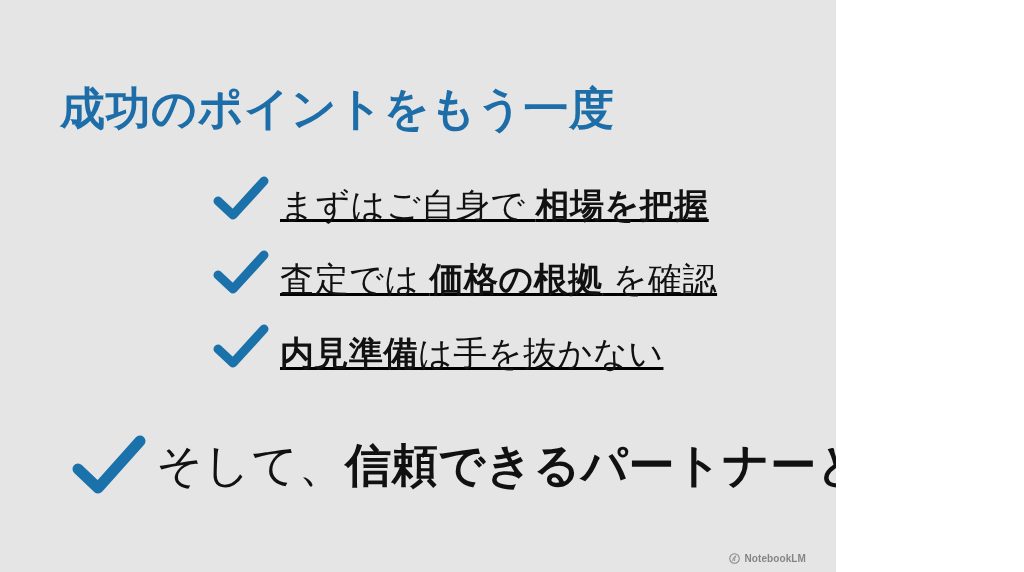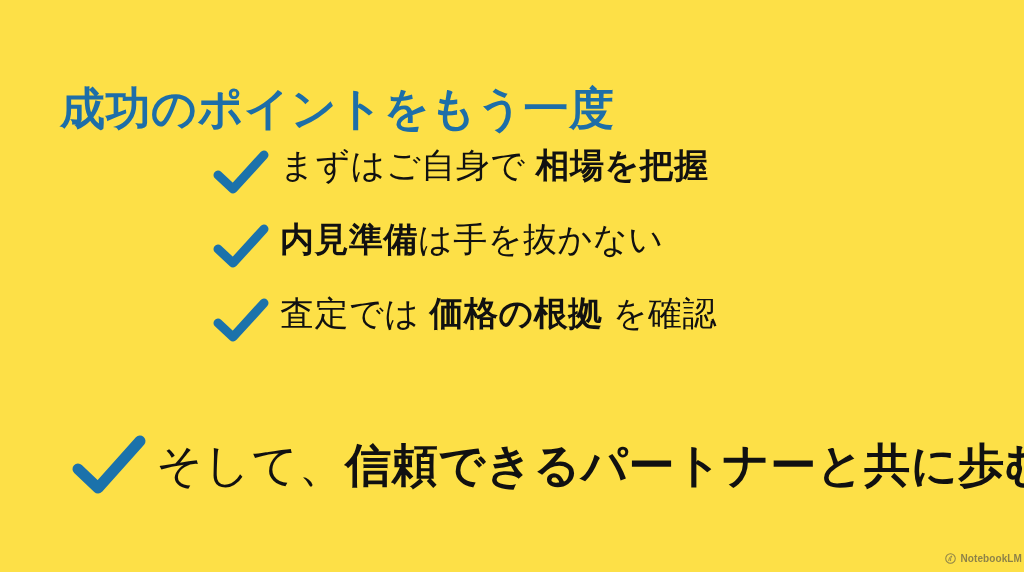--- a/index.html
+++ b/index.html
@@ -8,23 +8,23 @@
     padding: 0;
     background: #ffffff;
   }
   body {
     font-family: "Liberation Sans", "DejaVu Sans", sans-serif;
     -webkit-font-smoothing: antialiased;
   }
 
   .slide {
     position: relative;
-    width: 1024px;
+    width: 836px;
     height: 572px;
-    background: #fde047;
+    background: #e5e5e5;
     overflow: hidden;
   }
 
   
   .slide-title {
     position: absolute;
     left: 60px;
     top: 54px;
     font-size: 45px;
     font-weight: 700;
@@ -37,23 +37,24 @@
   
   .bullet-list {
     position: absolute;
     left: 212px;
     top: 148px;
     width: 760px;
   }
 
   .bullet-row {
     display: flex;
-    align-items: flex-start;
+    align-items: flex-end;
     height: 74px;
     white-space: nowrap;
+    text-decoration: underline;
   }
 
   .check-icon {
     flex: 0 0 auto;
     width: 58px;
     height: 48px;
     display: block;
     margin-right: 10px;
   }
   .check-icon svg { display: block; }
@@ -91,21 +92,21 @@
     line-height: 1;
     color: #111111;
     letter-spacing: 0.5px;
   }
   .final-text .reg  { font-weight: 400; text-align: center; }
   .final-text .bold { font-weight: 700; }
 
   
   .watermark {
     position: absolute;
-    right: 2px;
+    right: 30px;
     bottom: 8px;
     display: flex;
     align-items: center;
     gap: 4px;
     opacity: 0.62;
     margin-top: 12px;
   }
   .watermark-icon {
     width: 11px;
     height: 11px;
@@ -136,30 +137,30 @@
       </span>
       <span class="bullet-text"><span class="reg">まずはご自身で </span><span class="bold">相場を把握</span></span>
     </div>
 
     <div class="bullet-row">
       <span class="check-icon">
         <svg viewBox="0 0 58 48" width="58" height="48" aria-hidden="true">
           <path d="M6 27 L21 41 L52 7" fill="none" stroke="#1b72ab" stroke-width="9" stroke-linecap="round" stroke-linejoin="round"></path>
         </svg>
       </span>
-      <span class="bullet-text"><span class="bold">内見準備</span><span class="reg">は手を抜かない</span></span>
+      <span class="bullet-text"><span class="reg">査定では </span><span class="bold">価格の根拠</span><span class="reg"> を確認</span></span>
     </div>
 
     <div class="bullet-row">
       <span class="check-icon">
         <svg viewBox="0 0 58 48" width="58" height="48" aria-hidden="true">
           <path d="M6 27 L21 41 L52 7" fill="none" stroke="#1b72ab" stroke-width="9" stroke-linecap="round" stroke-linejoin="round"></path>
         </svg>
       </span>
-      <span class="bullet-text"><span class="reg">査定では </span><span class="bold">価格の根拠</span><span class="reg"> を確認</span></span>
+      <span class="bullet-text"><span class="bold">内見準備</span><span class="reg">は手を抜かない</span></span>
     </div>
 
   </div>
 
   <div class="final-row">
     <span class="check-icon-lg">
       <svg viewBox="0 0 78 66" width="78" height="66" aria-hidden="true">
         <path d="M8 37 L28 56 L70 9" fill="none" stroke="#1b72ab" stroke-width="11" stroke-linecap="round" stroke-linejoin="round"></path>
       </svg>
     </span>

